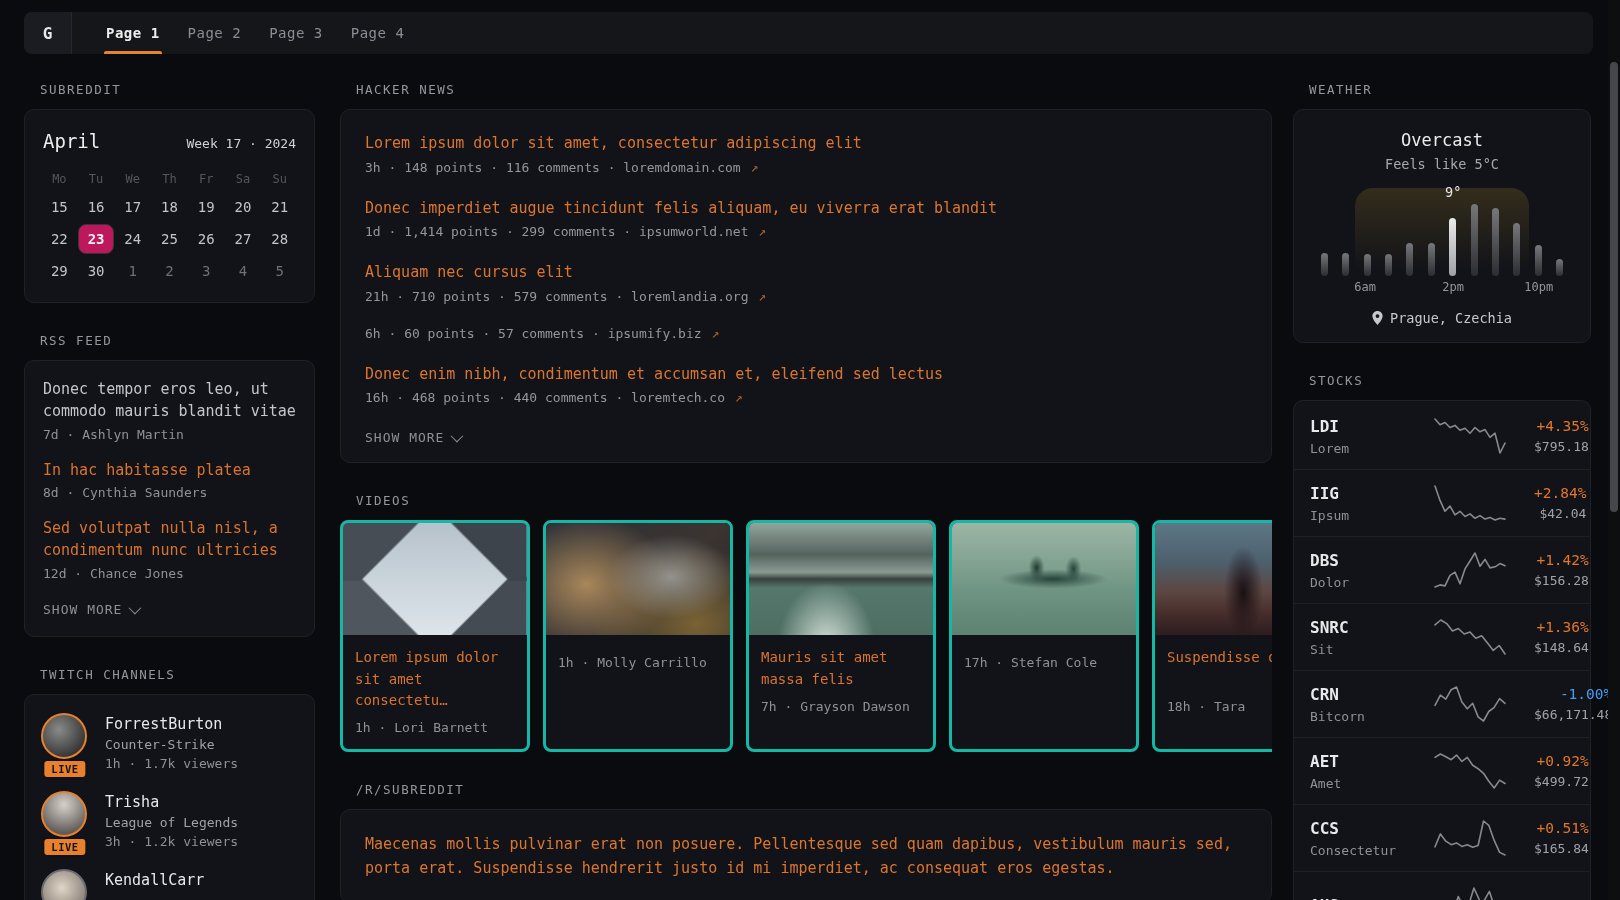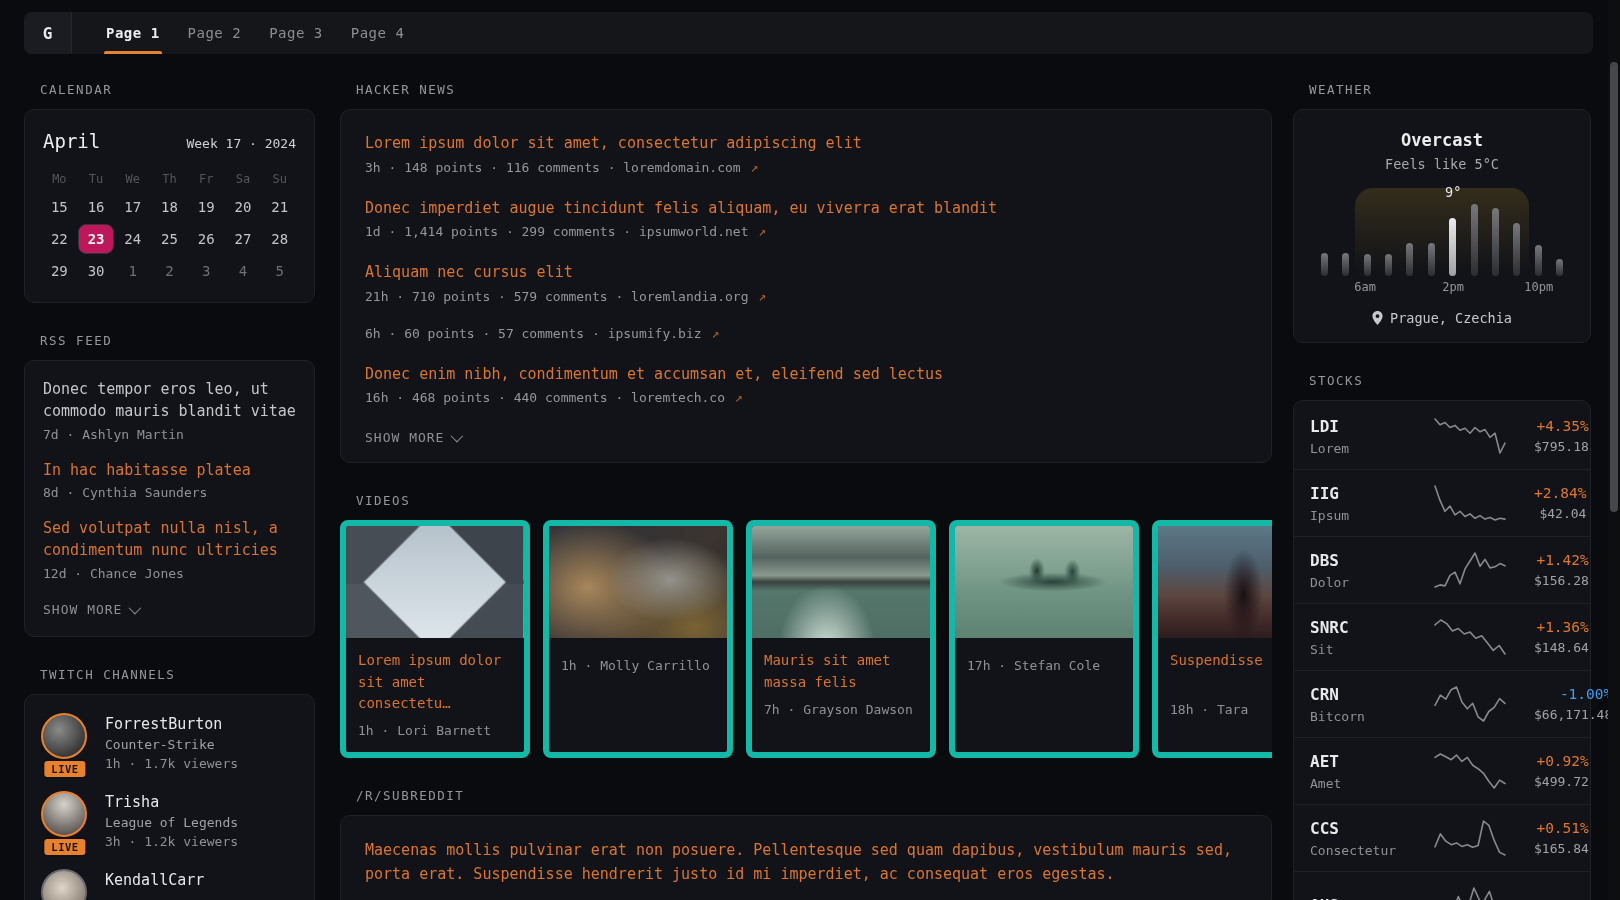--- a/index.html
+++ b/index.html
@@ -102,21 +102,21 @@
   
   .hn-card { padding:22px 24px 16px; }
   .hn-item { margin-bottom:22px; }
   .hn-title { font-size:15px; color:#db7630; cursor:pointer; line-height:1.5; }
   .hn-meta { font-size:13px; color:#94969b; margin-top:5px; }
   .ext { color:#b36427; margin-left:2px; }
 
   
   .video-row { display:flex; gap:13px; overflow:hidden; }
   .video-card {
-    width:190px; flex:none; background:#121318; border:6px solid #14b8a6;
+    width:190px; flex:none; background:#121318; border:3px solid #14b8a6;
     border-radius:8px; overflow:hidden; cursor:pointer;
   }
   .thumb { height:112px; }
   .thumb-towers {
     background-image:
       linear-gradient(135deg,#474d55 48%,rgba(0,0,0,0) 50%),
       linear-gradient(225deg,#3e444c 48%,rgba(0,0,0,0) 50%),
       linear-gradient(45deg,#50565e 48%,rgba(0,0,0,0) 50%),
       linear-gradient(315deg,#454b53 48%,rgba(0,0,0,0) 50%),
       linear-gradient(180deg,#b6c2cb,#dde5ea);
@@ -150,21 +150,21 @@
   }
   .video-body { padding:12px 12px 14px; }
   .video-title { font-size:14px; line-height:1.55; color:#d9742f; min-height:44px; }
   .video-meta { font-size:13px; color:#8f9196; margin-top:8px; }
 
   .reddit-card { padding:22px 24px; }
   .reddit-title { font-size:15px; color:#db7630; line-height:1.6; cursor:pointer; }
 
   
   .wx-card { padding:20px 20px 16px; }
-  .wx-cond { text-align:center; font-size:17px; font-weight:bold; color:#eceded; }
+  .wx-cond { text-align:center; font-size:17px; font-weight:normal; color:#eceded; }
   .wx-feels { text-align:center; font-size:13.5px; color:#a7a9ad; margin-top:6px; }
   .wx-chart { position:relative; height:108px; margin:16px 4px 4px; }
   .wx-day-region {
     position:absolute; left:15%; width:70%; top:0; bottom:18px; border-radius:18px;
     background:linear-gradient(180deg,#342d1c, rgba(25,23,18,0) 92%);
   }
   .wx-bars {
     position:absolute; left:0; right:0; top:16px; bottom:20px;
     display:flex; justify-content:space-between; align-items:flex-end; padding:0 3px;
   }
@@ -221,21 +221,21 @@
 
         <div class="tab">Page 4</div>
       </div>
   </nav>
 
   <div class="columns">
 
     <aside class="col-left">
 
       <div class="section">
-        <div class="section-label">CALENDAR</div>
+        <div class="section-label">SUBREDDIT</div>
         <div class="card cal-card">
           <div class="cal-head">
             <div class="cal-month">April</div>
             <div class="cal-week">Week 17 · 2024</div>
           </div>
           <div class="cal-grid">
 
               <div class="cal-wd">Mo</div>
 
               <div class="cal-wd">Tu</div>

